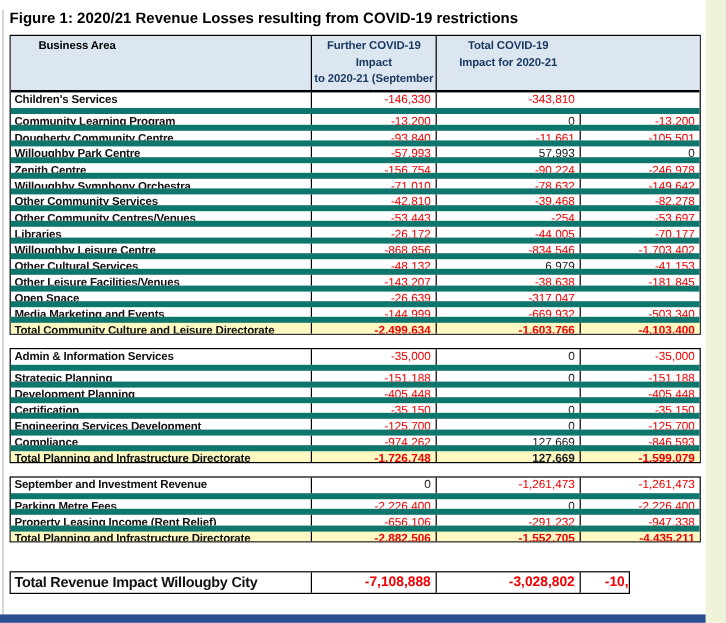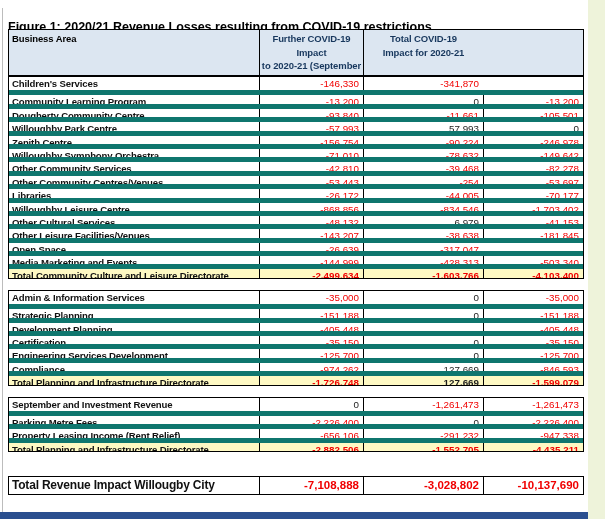--- a/index.html
+++ b/index.html
@@ -8,21 +8,21 @@
     background:#ffffff;
     font-family:"Liberation Sans","DejaVu Sans",sans-serif;
     -webkit-font-smoothing:antialiased;
   }
   .page{position:absolute;top:0;left:0;width:605px;height:519px;}
   .edge-line{position:absolute;left:2px;top:8px;bottom:0;width:1px;background:#bcbcbc;}
   .side-strip{position:absolute;right:0;top:0;width:17px;height:519px;background:#eef3da;}
   .accent-bar{position:absolute;left:0;bottom:0;width:588px;height:7px;background:#2a4f8f;}
 
   .title{
-    position:absolute;left:8px;top:20px;width:560px;
+    position:absolute;left:8px;top:8px;width:560px;
     font-size:12.5px;font-weight:bold;color:#000;letter-spacing:0px;
   }
 
   .tablewrap{position:absolute;left:8px;top:29px;width:576px;}
 
   .block{border:1.5px solid #000;background:#fff;box-sizing:border-box;width:576px;}
   .gap{height:11px;}
   .gap-big{height:24px;}
 
   .row{
@@ -43,28 +43,28 @@
   .hdr{
     display:grid;grid-template-columns:250px 104px 120px 1fr;
     background:#dce6f1;border-bottom:2px solid #000;height:47px;box-sizing:border-box;
   }
   .hcell{
     font-weight:bold;font-size:9.5px;line-height:13.5px;letter-spacing:-0.1px;
     color:#17375d;box-sizing:border-box;overflow:hidden;position:relative;
     white-space:pre-line;text-align:center;padding-top:2px;
   }
   .hcell + .hcell{border-left:1px solid #000;}
-  .hcell.first{text-align:left;padding-left:3px;color:#000;}
+  .hcell.first{text-align:left;padding-left:3px;color:#000;margin-left:20px;}
   .comment{
     position:absolute;top:0;right:0;width:0;height:0;
     border-top:6px solid #c00000;border-left:6px solid transparent;
   }
 
   
-  .grand{border:1.5px solid #000;box-sizing:border-box;width:576px;}
+  .grand{border:1.5px solid #000;box-sizing:border-box;width:517px;}
   .grand .row{height:17px;line-height:16px;}
   .grand .cell.label{font-size:12px;letter-spacing:-0.2px;}
   .grand .cell.num{font-size:11.5px;font-weight:bold;padding-left:20px;}
 </style>
 </head>
 <body>
 
 <div class="page">
   <div class="edge-line"></div>
   <div class="side-strip"></div>
@@ -79,21 +79,21 @@
         <div class="hcell">Further COVID-19 Impact
 to 2020-21 (September
 Quarterly Budget Review)</div>
         <div class="hcell">Total COVID-19
 Impact for 2020-21</div>
       </div>
       <div id="sec0">
           <div class="row">
             <div class="cell label">Children's Services</div>
             <div class="cell num neg">-146,330</div>
-            <div class="cell num neg">-341,870</div>
+            <div class="cell num neg">-343,810</div>
           </div>
           <div class="row">
             <div class="cell label">Community Learning Program</div>
             <div class="cell num neg">-13,200</div>
             <div class="cell num pos">0</div>
             <div class="cell num neg">-13,200</div>
           </div>
           <div class="row">
             <div class="cell label">Dougherty Community Centre</div>
             <div class="cell num neg">-93,840</div>
@@ -155,21 +155,21 @@
             <div class="cell num neg">-181,845</div>
           </div>
           <div class="row">
             <div class="cell label">Open Space</div>
             <div class="cell num neg">-26,639</div>
             <div class="cell num neg">-317,047</div>
           </div>
           <div class="row">
             <div class="cell label">Media Marketing and Events</div>
             <div class="cell num neg">-144,999</div>
-            <div class="cell num neg">-428,313</div>
+            <div class="cell num neg">-669,932</div>
             <div class="cell num neg">-503,340</div>
           </div>
           <div class="row total-row">
             <div class="cell label">Total Community Culture and Leisure Directorate</div>
             <div class="cell num neg">-2,499,634</div>
             <div class="cell num neg">-1,603,766</div>
             <div class="cell num neg">-4,103,400</div>
           </div>
         </div>
     </div>

